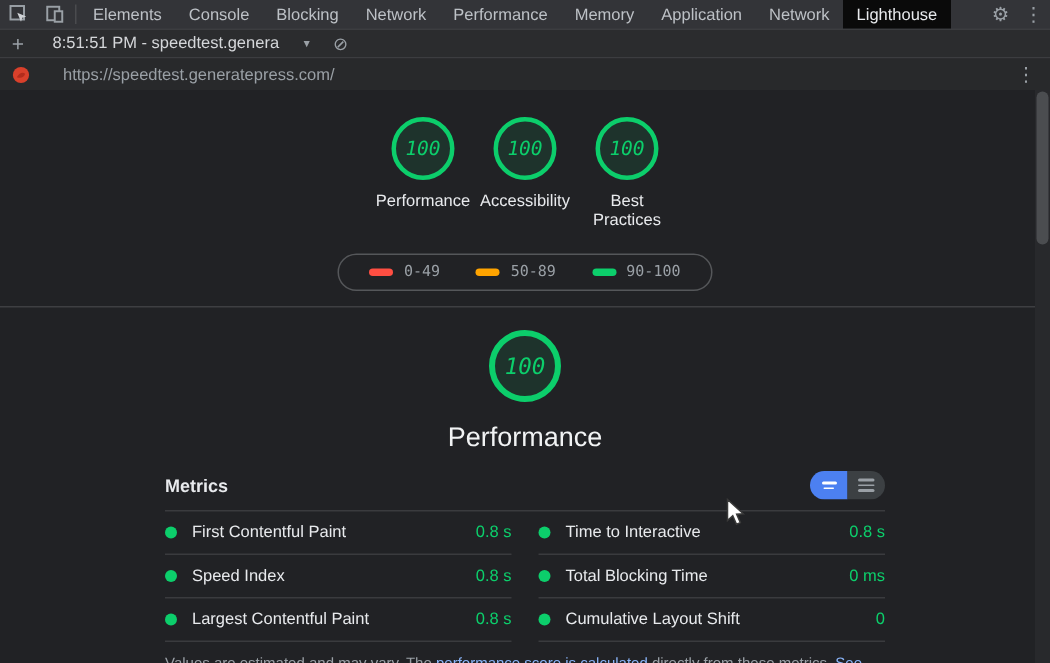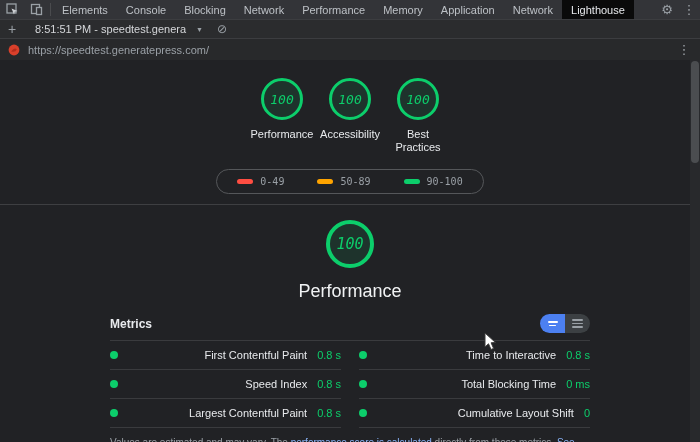--- a/index.html
+++ b/index.html
@@ -26,48 +26,48 @@
   .tab { padding:8px 9px; display:flex; align-items:center; cursor:pointer; white-space:nowrap; }
   .tab.active { background:#0a0a0a; color:#e8eaed; }
   .tabbar-right { margin-left:auto; display:flex; align-items:center; }
   .glyph-btn { width:22px; text-align:center; color:#9aa0a6; font-size:13px; cursor:pointer; }
 
   .runbar {
     height:19px; background:#2b2c2e; border-bottom:1px solid #3c3d40;
     display:flex; align-items:center; font-size:11px; color:#d5d7da;
   }
   .plus-btn { width:24px; text-align:center; font-size:14px; color:#9aa0a6; cursor:pointer; }
-  .report-select { display:flex; align-items:center; gap:10px; padding:0 6px; cursor:pointer; }
+  .report-select { display:flex; align-items:center; gap:15px; padding:0 6px; cursor:pointer; }
   .caret { font-size:7px; color:#9aa0a6; }
   .clear-btn { margin-left:8px; color:#9aa0a6; font-size:12px; cursor:pointer; }
 
   .urlbar {
     height:21px; background:#28292b; display:flex; align-items:center;
     padding:0 8px; font-size:11px; color:#9aa0a6;
   }
   .favicon { width:12px; height:12px; margin-right:8px; flex:0 0 auto; }
-  .url-text { cursor:pointer; }
+  .url-text { cursor:pointer;margin-left:14px; }
   .kebab { margin-left:auto; color:#9aa0a6; font-size:13px; width:16px; text-align:center; cursor:pointer; }
 
   
   .report { position:absolute; top:60px; left:0; width:700px; height:382px; background:#212225; }
 
   .summary { height:145px; border-bottom:1px solid #3e3f42; padding-top:18px; }
   .gauges-row { display:flex; justify-content:center; gap:4px; }
   .gauge { width:64px; display:flex; flex-direction:column; align-items:center; cursor:pointer; }
   .gauge-circle {
     width:42px; height:42px; border-radius:50%;
     border:3.5px solid #0cce6b; background:rgba(12,206,107,0.10);
     display:flex; align-items:center; justify-content:center;
     font-size:13px; color:#0cce6b;font-style:italic;
   }
   .gauge-label { margin-top:8px; font-size:11px; line-height:13px; text-align:center; color:#e8eaed; }
 
   .legend {
-    margin:15px auto 0; width:fit-content; display:flex; align-items:center; gap:33px;
+    margin:15px auto 0; width:fit-content; display:flex; align-items:center; gap:24px;
     border:1px solid #55575a; border-radius:14px; padding:6px 20px;
     font-size:10px; color:#9aa0a6;
   }
   .legend-item { display:flex; align-items:center; gap:7px; }
   .swatch { width:16px; height:5px; border-radius:2.5px; }
 
   .category { padding-top:15px; }
   .big-gauge { width:48px; height:48px; margin:0 auto; border-width:4px; font-size:15px; }
   .cat-title { margin-top:13px; text-align:center; font-size:18px; color:#f1f3f4; font-weight:400; }
 
@@ -78,21 +78,21 @@
   }
   .metrics-title { font-size:12px; font-weight:bold; color:#e8eaed; }
   .view-toggle { display:flex; height:19px; border-radius:10px; overflow:hidden; }
   .toggle-half { width:25px; display:flex; flex-direction:column; align-items:center; justify-content:center; gap:2px; cursor:pointer; }
   .toggle-half.sel { background:#4c80f1; }
   .toggle-half.unsel { background:#3c4043; }
   .tline { height:1.5px; border-radius:1px; }
   .sel .tline { background:#ffffff; }
   .unsel .tline { background:#9aa0a6; }
 
-  .metrics-grid { display:grid; grid-template-columns:1fr 1fr; column-gap:18px;text-align:right; }
+  .metrics-grid { display:grid; grid-template-columns:1fr 1fr; column-gap:18px; }
   .metric-row {
     height:29px; display:flex; align-items:center; gap:10px;
     border-bottom:1px solid #3a3b3e; font-size:11px;
   }
   .dot { width:8px; height:8px; border-radius:50%; background:#0cce6b; flex:0 0 auto; }
   .metric-name { flex:1; color:#e8eaed; }
   .metric-value { color:#0cce6b; }
 
   .metrics-footer { margin-top:9px; font-size:10px; color:#9aa0a6; }
   .metrics-footer a { color:#8ab4f8; text-decoration:underline; cursor:pointer; }

